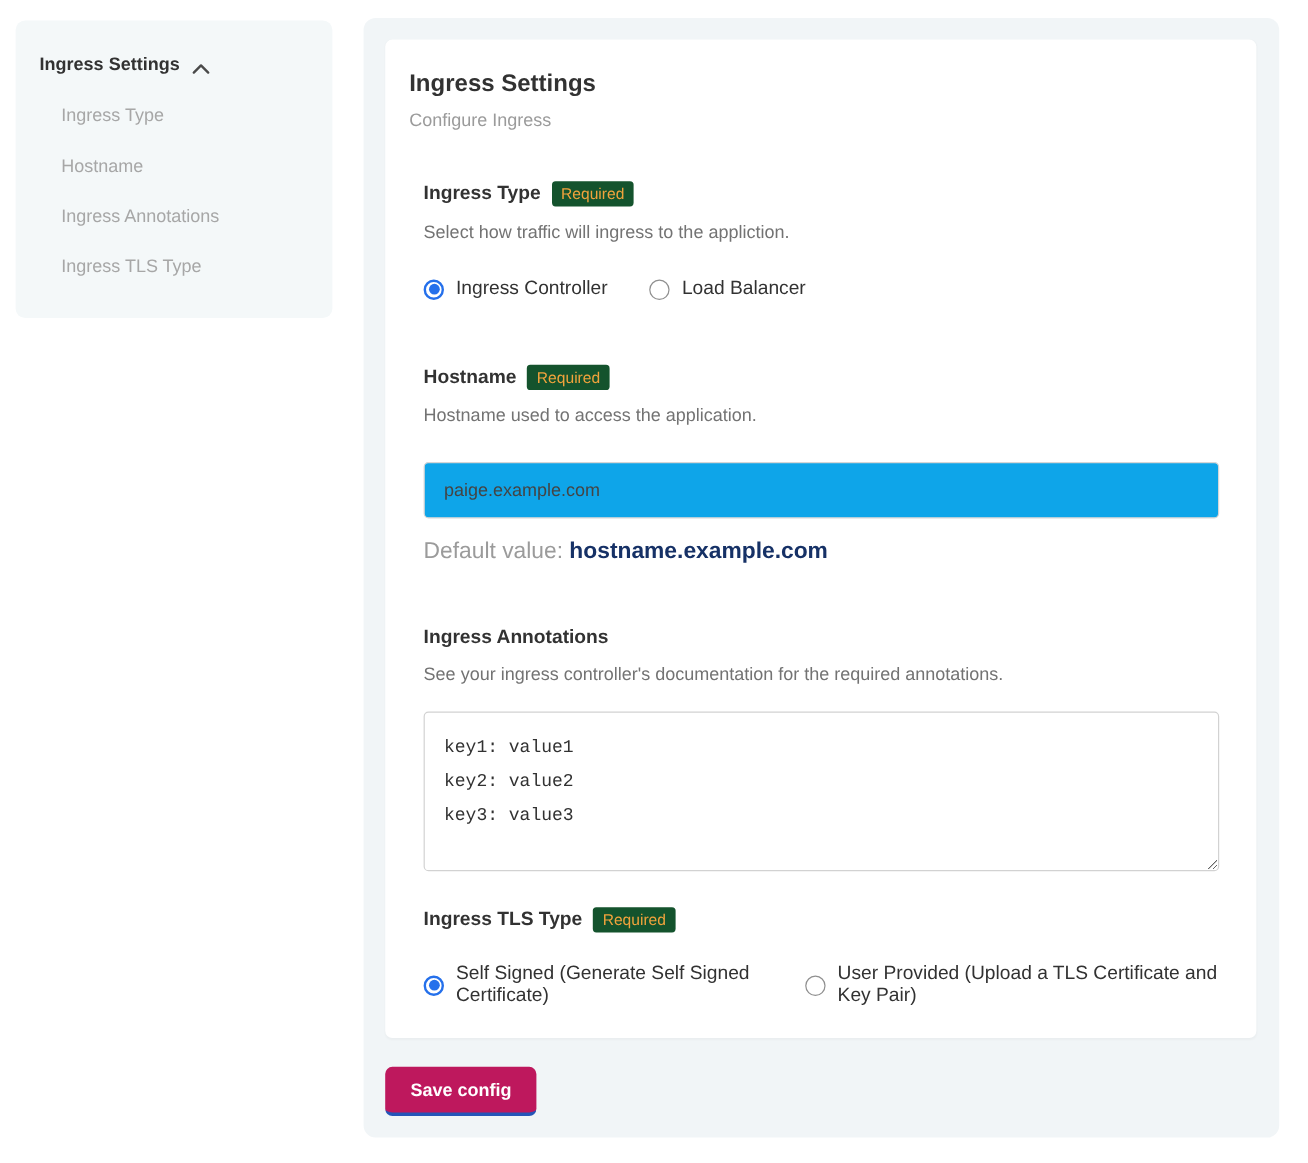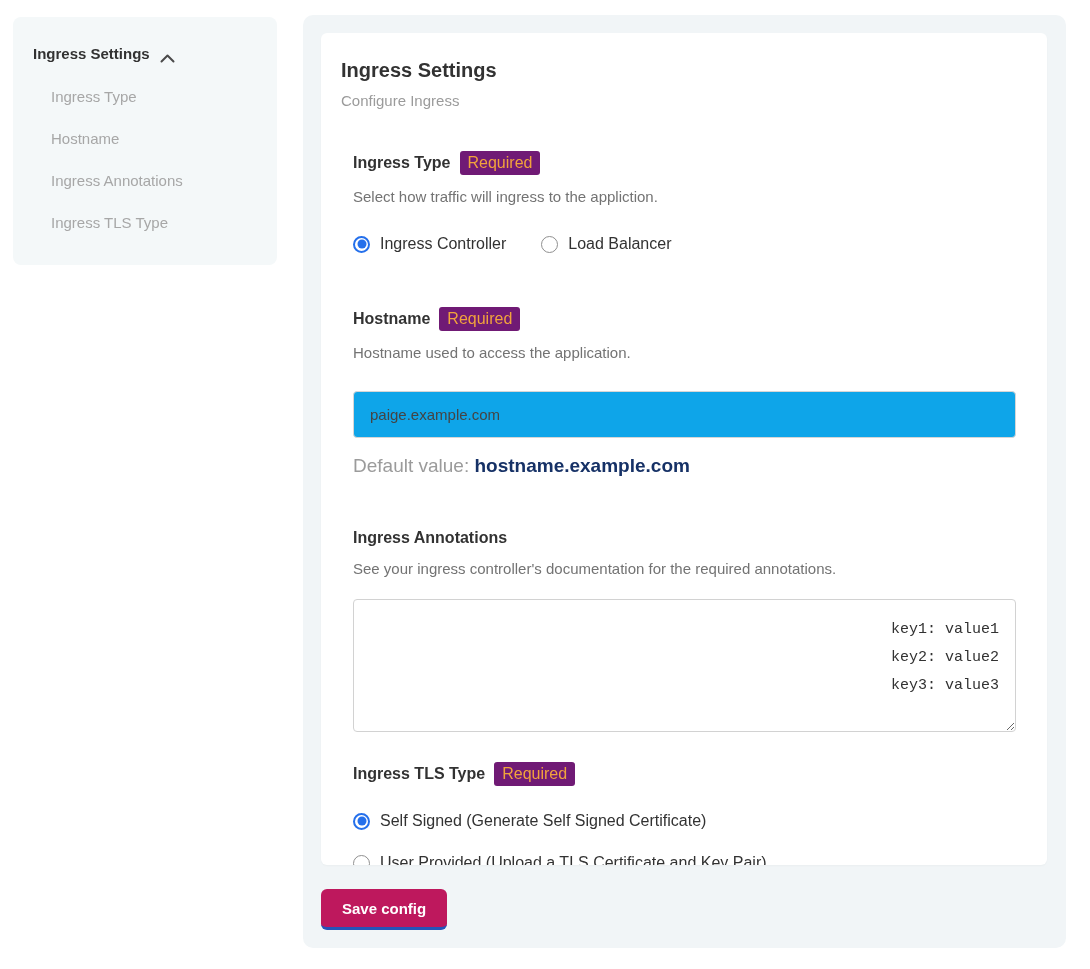--- a/index.html
+++ b/index.html
@@ -50,32 +50,32 @@
     overflow: hidden;
   }
   .card-title { font-size: 20px; font-weight: 700; color: #323232; }
   .card-subtitle { margin-top: 10px; font-size: 15px; color: #9b9b9b; }
 
   .field-group { margin-left: 12px; }
   .label-row { display: flex; align-items: center; }
   .field-label { font-size: 16px; font-weight: 700; color: #323232; }
   .required-badge {
     margin-left: 9px;
-    background: #701a75;
+    background: #14532d;
     color: #f1a33c;
-    font-size: 16px;
+    font-size: 13px;
     padding: 4px 8px;
     border-radius: 3px;
     line-height: 1;
   }
   .field-help { margin-top: 13px; font-size: 15px; color: #737373; }
 
   
   .radio-row { display: flex; align-items: center; gap: 35px; margin-top: 30px; }
-  .radio-col { display: flex; flex-direction: column; gap: 24px; margin-top: 26px; }
+  .radio-col { display: flex; flex-direction: row; gap: 24px; margin-top: 26px; }
   .radio-option { display: flex; align-items: center; gap: 10px; cursor: pointer; }
   .radio-circle {
     width: 17px; height: 17px; border-radius: 50%;
     border: 1.5px solid #8f8f8f; background: #fff;
     flex: 0 0 auto; position: relative;
   }
   .radio-circle.selected { border: 2px solid #2570eb; }
   .radio-circle.selected::after {
     content: ""; position: absolute;
     left: 50%; top: 50%; transform: translate(-50%,-50%);
@@ -99,21 +99,20 @@
   
   .annotations-textarea {
     margin-top: 22px;
     width: 663px; height: 133px;
     border: 1px solid #d2d2d2; border-radius: 4px;
     padding: 16px 16px;
     font-family: "Liberation Mono", monospace;
     font-size: 15px; line-height: 28px; color: #323232;
     resize: both; outline: none; background: #fff;
     display: block;
-    text-align: right;
   }
 
   
   .save-button {
     margin-top: 24px; margin-left: 0;
     display: inline-block;
     background: #be185d;
     border: none;
     border-bottom: 3px solid #2554b8;
     border-radius: 6px;

